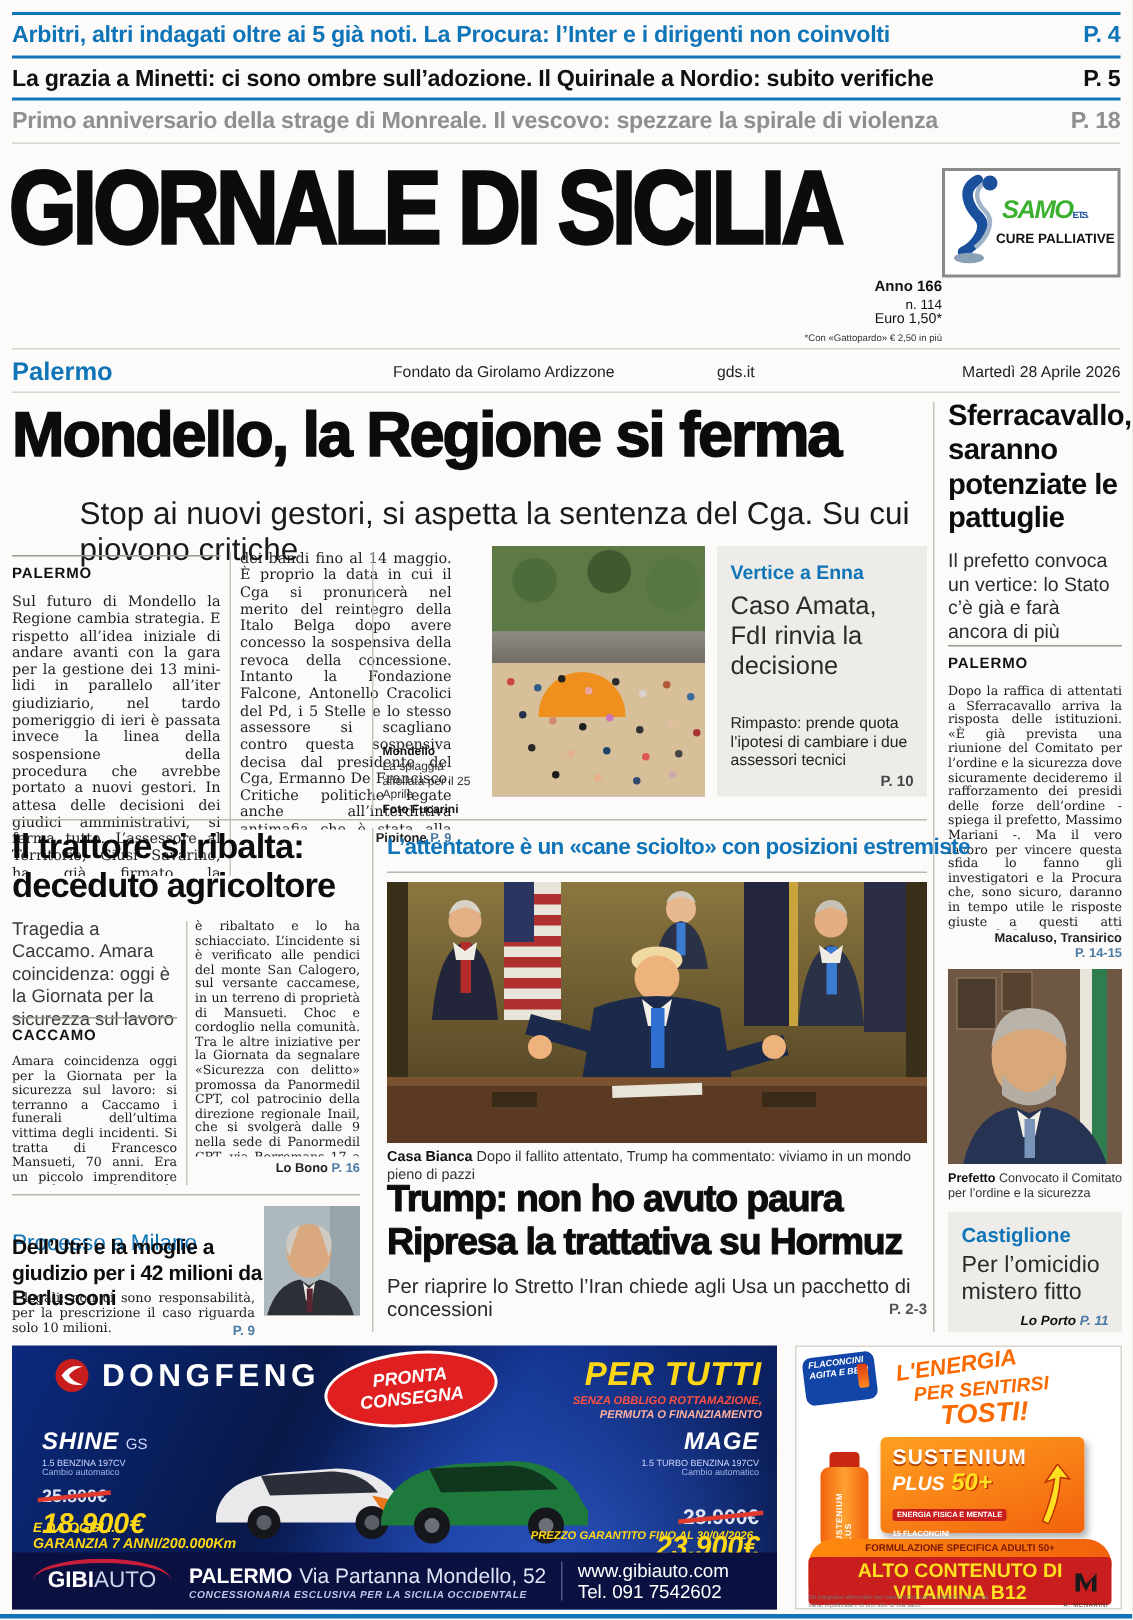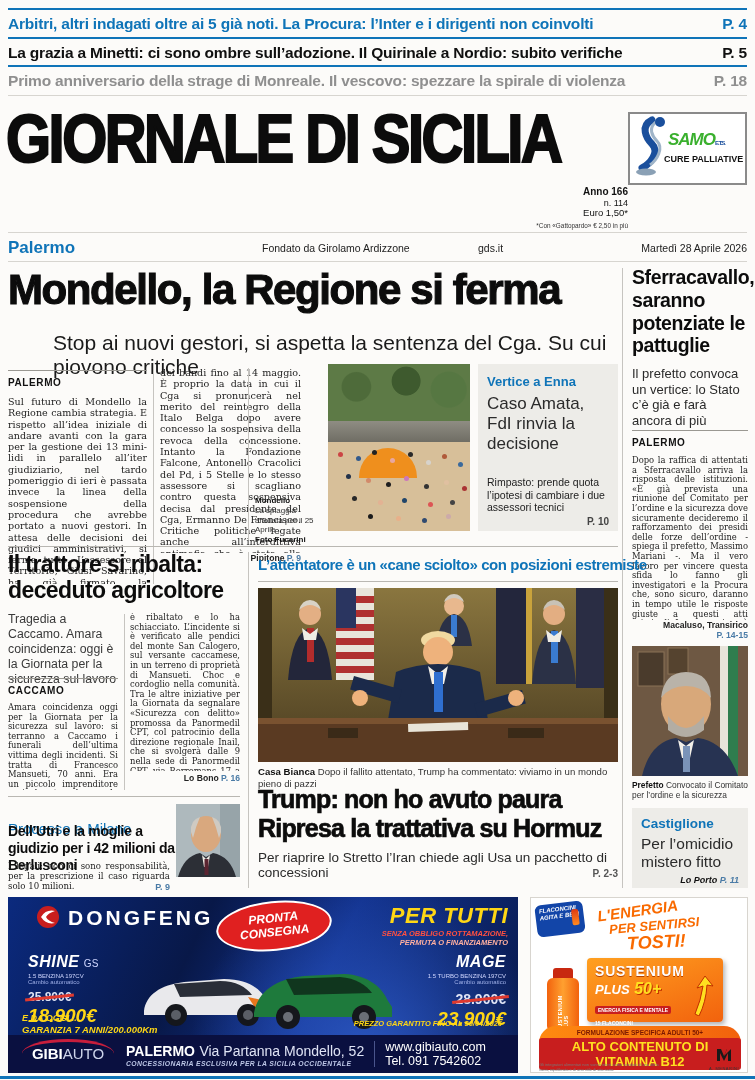--- a/index.html
+++ b/index.html
@@ -324,21 +324,21 @@
       <div style="font-size:6px;color:#cfd6ff;margin-top:2px;">1.5 BENZINA 197CV</div>
       <div style="font-size:6px;color:#9fb0e8;">Cambio automatico</div>
       <div class="strike" style="font-size:12px;margin-top:5px;display:inline-block;">25.800€</div>
       <div class="yellow" style="font-size:19px;font-weight:bold;font-style:italic;">18.900€</div>
     </div>
 
     <div class="abs" style="right:12px;top:56px;text-align:right;">
       <div class="it" style="font-size:16px;font-weight:bold;letter-spacing:.5px;">MAGE</div>
       <div style="font-size:6px;color:#cfd6ff;margin-top:2px;">1.5 TURBO BENZINA 197CV</div>
       <div style="font-size:6px;color:#9fb0e8;">Cambio automatico</div>
-      <div class="strike" style="font-size:14px;margin-top:6px;display:inline-block;">28.900€</div>
+      <div class="strike" style="font-size:14px;margin-top:18px;display:inline-block;">28.900€</div>
       <div class="yellow" style="font-size:19px;font-weight:bold;font-style:italic;">23.900€</div>
     </div>
 
     <svg class="abs" style="left:128px;top:52px;" width="260" height="84" viewBox="0 0 260 84">
       <g>
         <path d="M8 62 C10 46 24 36 48 33 L88 30 C112 30 124 40 130 50 L138 56 L138 66 L8 66 Z" fill="#e9e9ec"></path>
         <path d="M38 35 L84 32 C100 32 110 38 116 46 L44 48 Z" fill="#2a2e38"></path>
         <path d="M112 48 L130 52 L120 60 Z" fill="#e8761c"></path>
         <circle cx="40" cy="66" r="11" fill="#15171c"></circle>
           <circle cx="40" cy="66" r="5" fill="#5a5e66"></circle>

